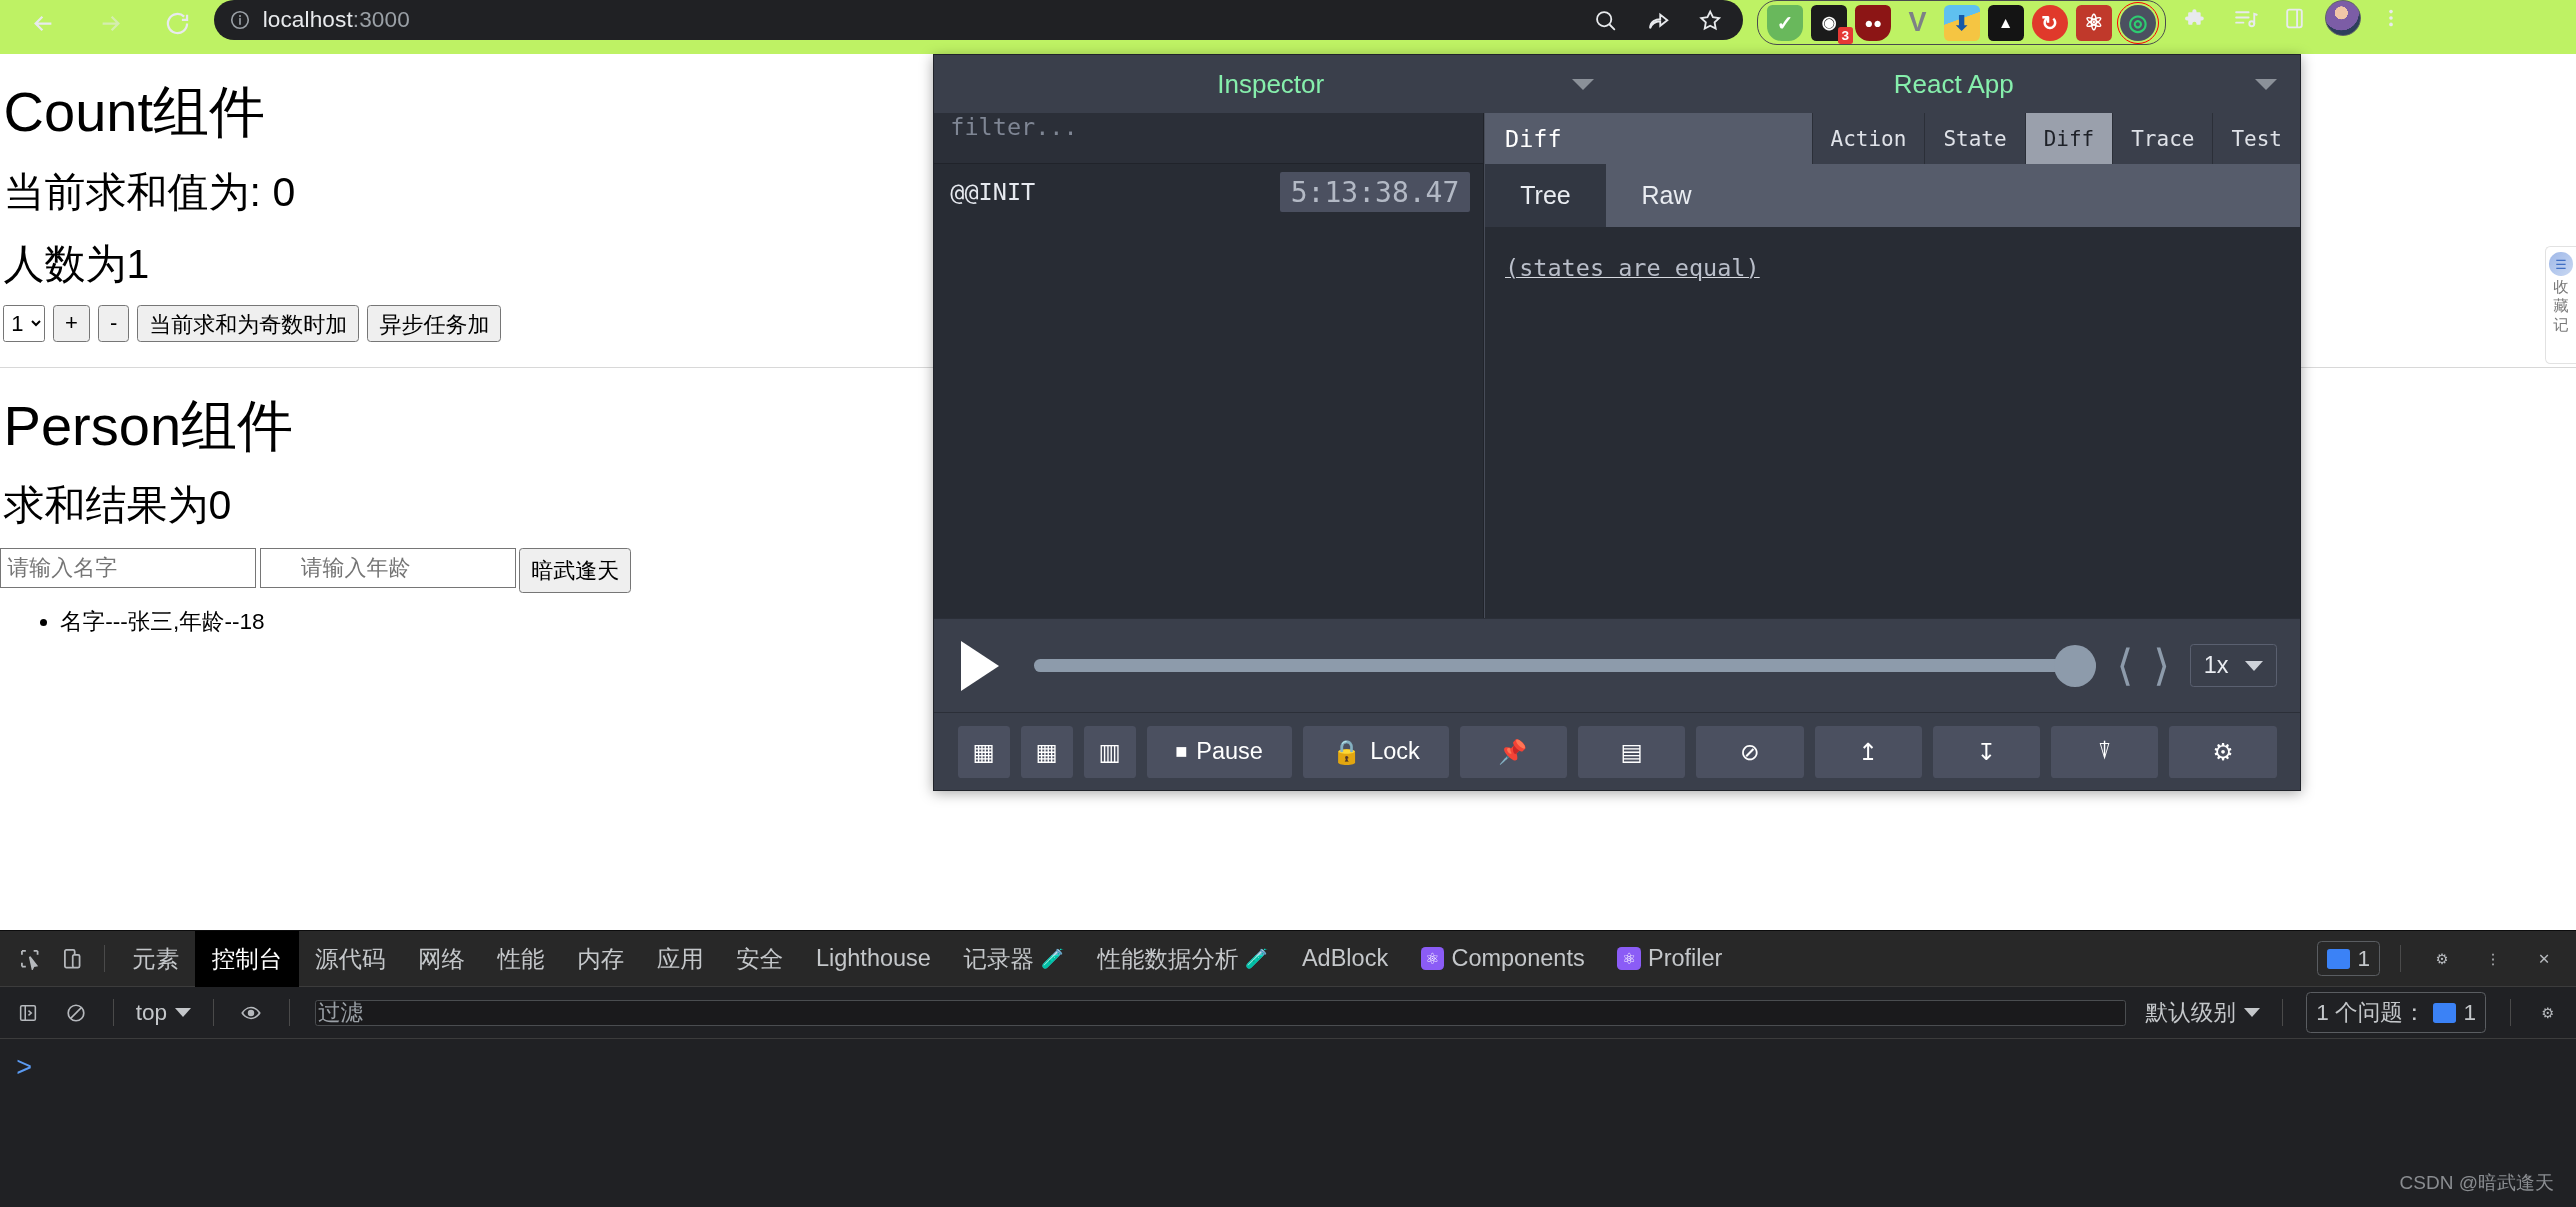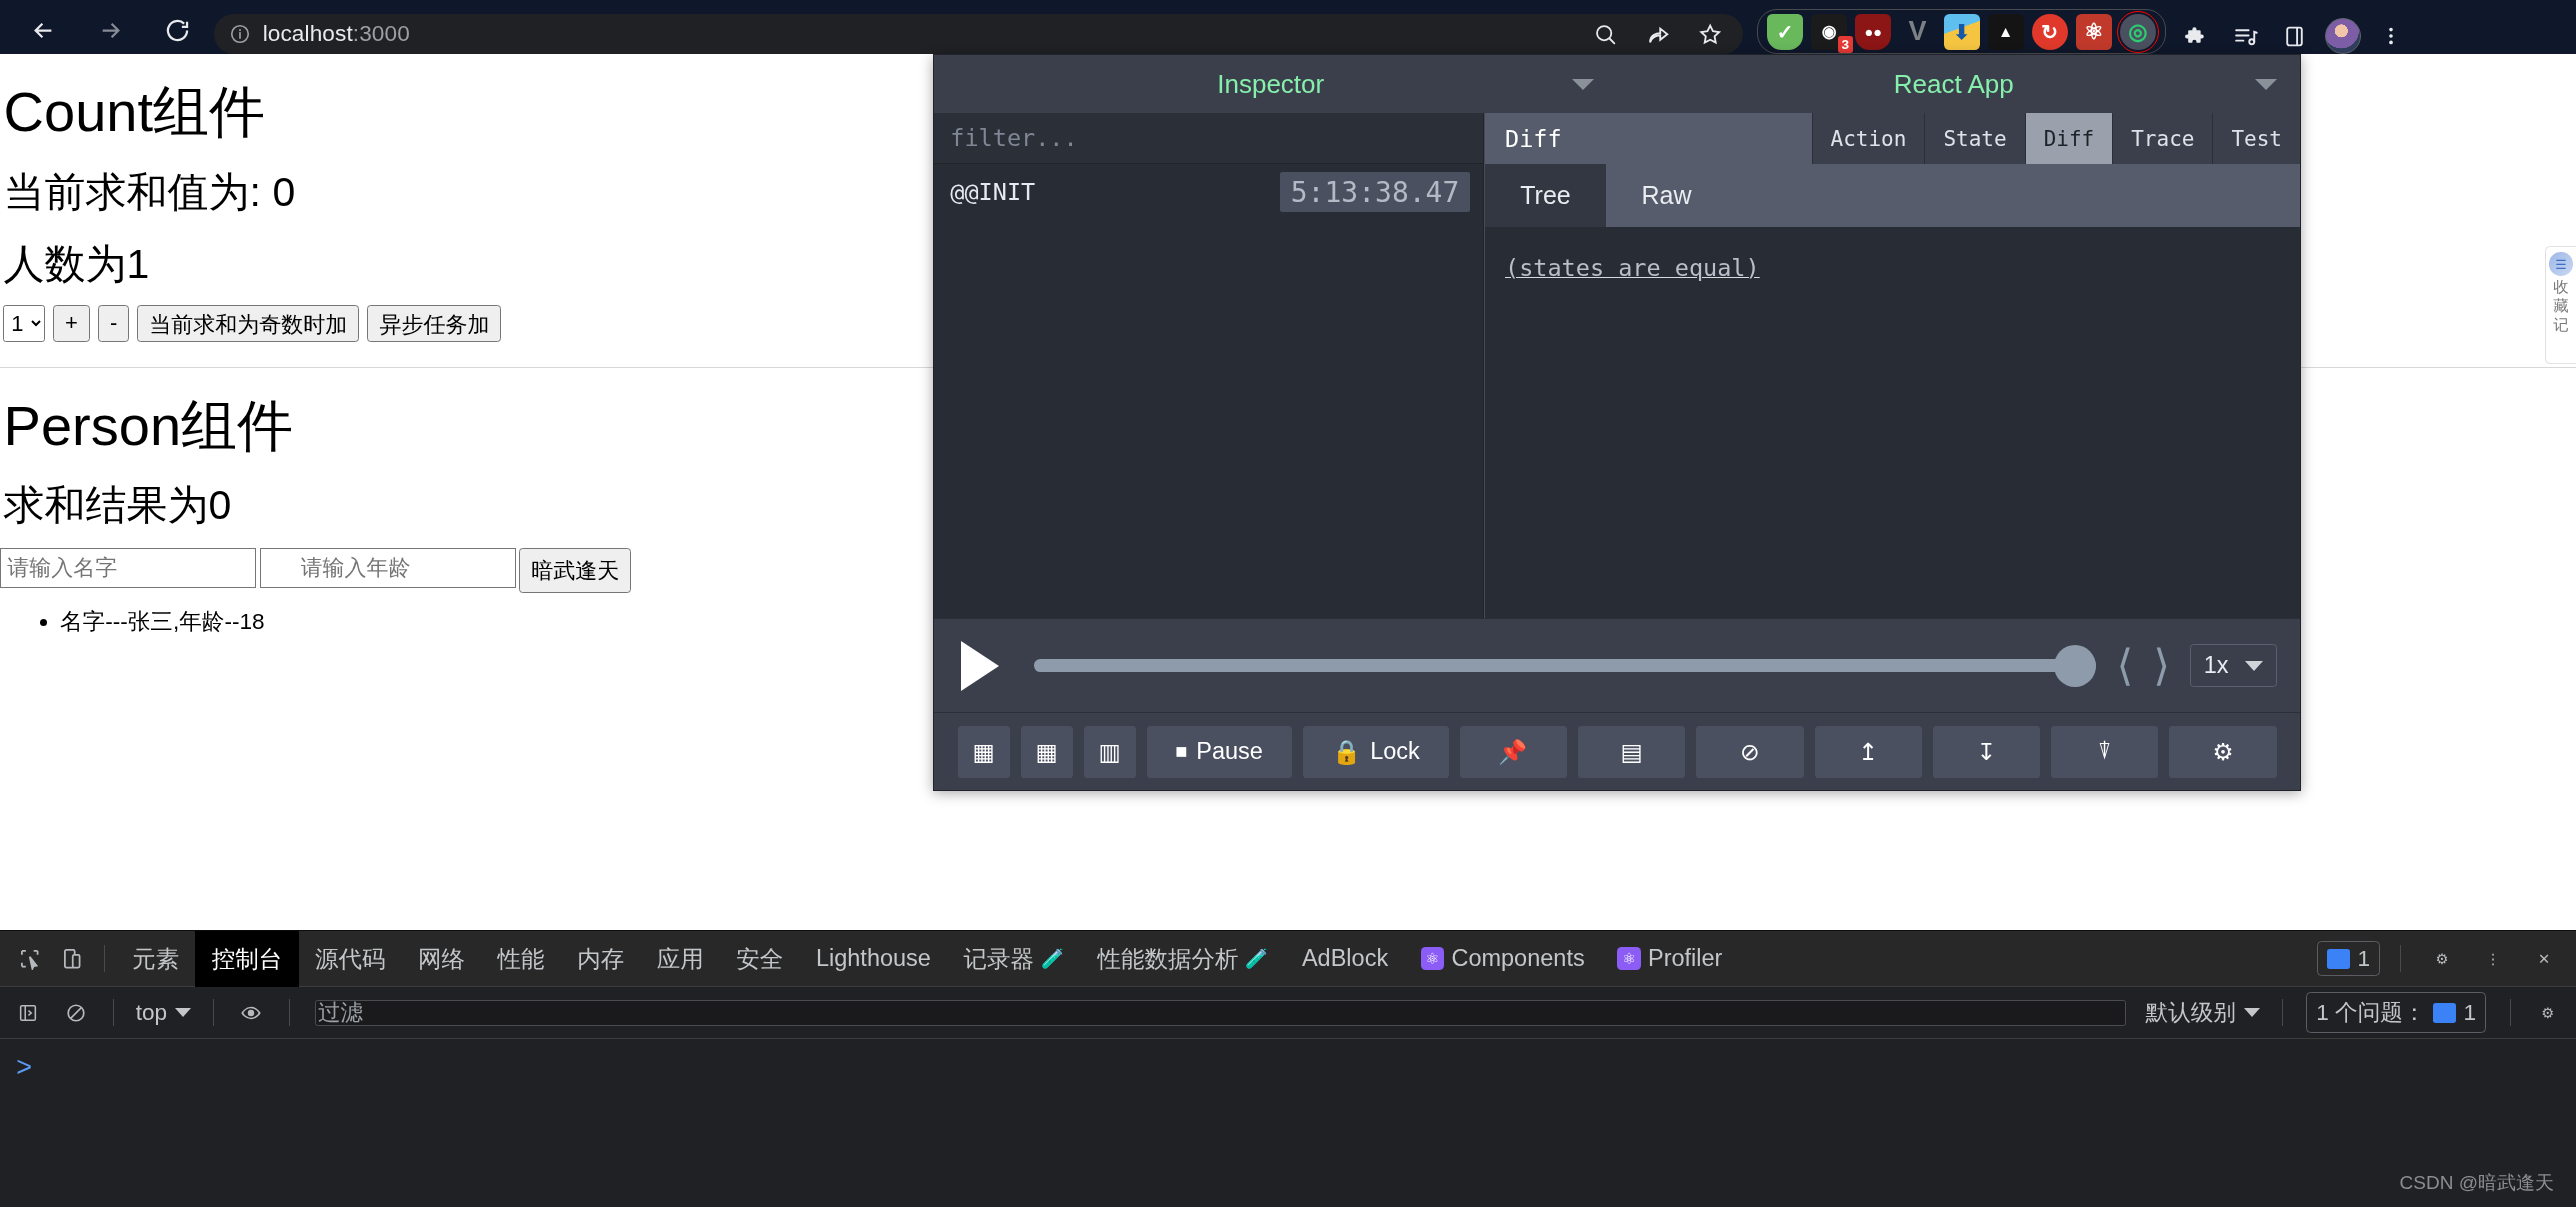--- a/index.html
+++ b/index.html
@@ -6,21 +6,21 @@
   html,body { width:2576px; height:1207px; overflow:hidden; }
   body {
     font-family:"Liberation Sans", sans-serif;
     background:#ffffff;
     position:relative;
   }
 
   
   #browser-bar{
     position:absolute; left:0; top:0; width:2576px; height:54px;
-    background:#0f172a; display:flex; align-items:flex-end;
+    background:#bef264; display:flex; align-items:flex-start;
   }
   .nav-btn{ width:47px; height:47px; display:flex; align-items:center;
     justify-content:center; color:#e8eaed; border-radius:50%; flex:0 0 auto;}
   .nav-btn svg{ display:block; }
   #omnibox{
     margin-left:12.7px; height:40px; flex:1 1 auto; max-width:1529px;
     background:#202124; border-radius:20px; display:flex; align-items:center;
     padding:0 14.5px; gap:11px;
   }
   #site-info{ width:23.5px;height:23.5px;flex:0 0 auto; display:flex;align-items:center;justify-content:center;}
@@ -82,21 +82,21 @@
   .rt-half{ flex:1 1 50%; display:flex; align-items:center; position:relative;}
   .rt-half .t{ flex:1 1 auto; text-align:center; font-size:26px; color:#86efac; padding-left:36px;}
   .caret{ width:0;height:0;border-left:11.8px solid transparent;border-right:11.8px solid transparent;
           border-top:11.8px solid #8b9199; margin-right:23.5px;}
   #redux-body{ flex:1 1 auto; display:flex; min-height:0; }
   
   #log-col{ width:550px; flex:0 0 auto; display:flex; flex-direction:column;
             border-right:0.9px solid #20232a; background:#282c34; min-height:0;}
   #filter-box{
     height:51px; background:#2b2f38; border-bottom:0.9px solid #20232a;
-    display:flex; align-items:center; padding:0 16.3px; flex:0 0 auto;}
+    display:flex; padding:0 16.3px; flex:0 0 auto;}
   #filter-box span{ font-family:"DejaVu Sans Mono", monospace; font-size:23.5px; color:#7f8694;}
   .log-entry{ display:flex; align-items:center; justify-content:space-between;
               padding:8.1px 12.7px 8.1px 16.3px; }
   .log-entry .nm{ font-family:"DejaVu Sans Mono", monospace; font-size:23.5px; color:#e6e9ef;}
   .log-entry .ts{ font-family:"DejaVu Sans Mono", monospace; font-size:28px; color:#b3b9c5;
                   background:#4b5060; border-radius:2px; padding:3.6px 11px;}
   
   #detail-col{ flex:1 1 auto; display:flex; flex-direction:column; min-width:0;
                border-left:0.9px solid #474c58; background:#282c34;}
   #detail-head{ height:51px; background:#565c6b; display:flex; align-items:center;

